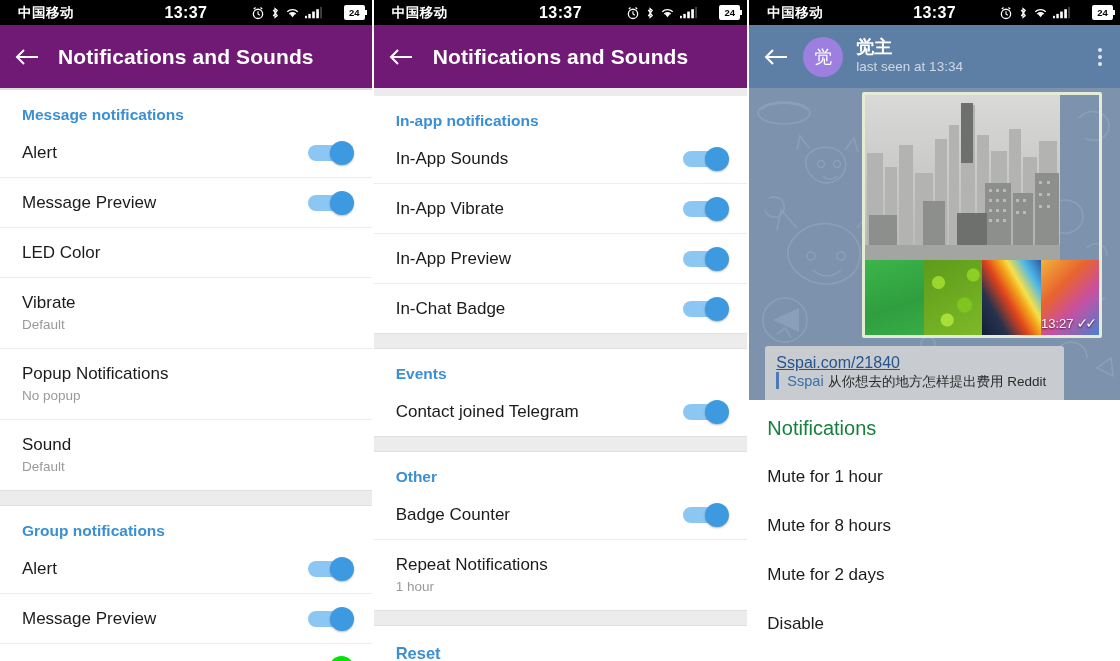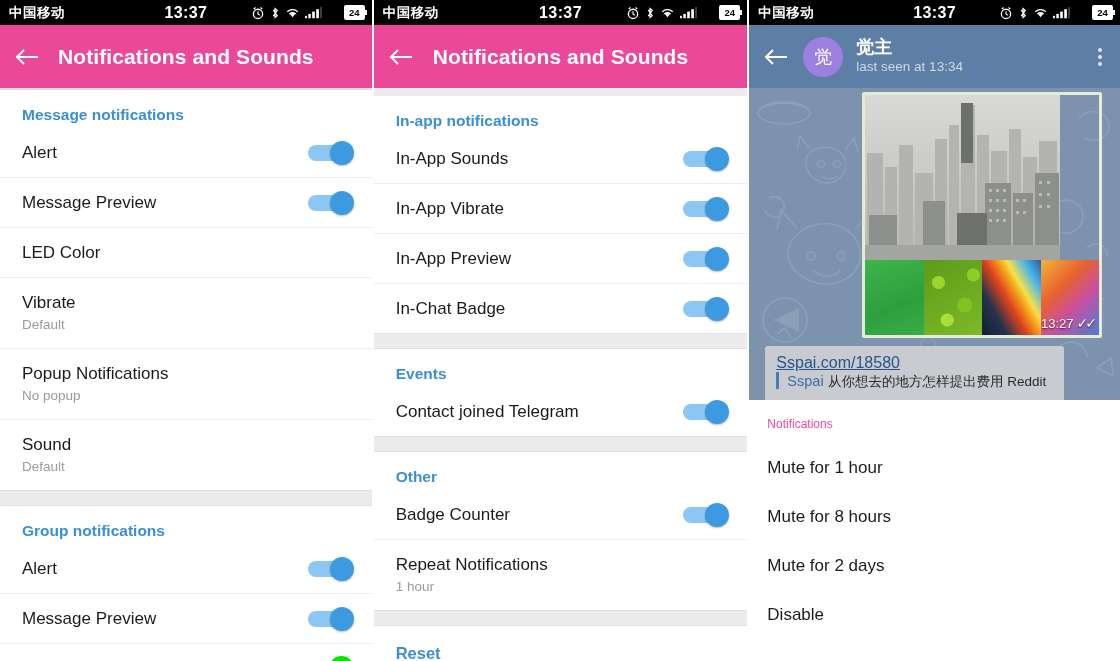--- a/index.html
+++ b/index.html
@@ -15,35 +15,35 @@
   .p2{width:375px;border-left:2px solid #fff;}
   .p3{width:372px;border-left:2px solid #fff;}
 
   
   .statusbar{
     height:25px;background:#000;color:#fff;
     display:flex;align-items:center;
     font-size:13px;font-weight:bold;
     position:relative;
   }
-  .sb-carrier{margin-left:9px;letter-spacing:0.5px;font-size:13.5px;}
+  .sb-carrier{margin-left:18px;letter-spacing:0.5px;font-size:13.5px;}
   .sb-time{position:absolute;left:0;right:0;text-align:center;font-size:16px;letter-spacing:0.4px;}
   .sb-icons{margin-left:auto;margin-right:7px;display:flex;align-items:center;gap:5px;position:relative;z-index:2;}
   .sb-icons svg{display:block;}
   .batt{
     border:2px solid #fff;border-radius:2px;
     font-size:9.5px;font-weight:bold;color:#000;background:#fff;
     padding:0 1px;line-height:11px;min-width:15px;text-align:center;
     position:relative;margin-left:17px;
   }
   .batt:after{content:"";position:absolute;right:-4px;top:3px;width:2px;height:5px;background:#fff;}
 
   
   .appbar{
-    height:63px;background:#ec4899;
+    height:63px;background:#701a75;
     display:flex;align-items:center;
     color:#fff;
   }
   .back{width:54px;display:flex;align-items:center;justify-content:center;cursor:pointer;}
   .appbar-title{
     font-size:21px;font-weight:bold;letter-spacing:0.1px;
     flex:1;text-align:center;margin-right:54px;
   }
   .appbar-sep{height:2px;background:#dcdcdc;}
   .appbar-gap{height:8px;background:#ececec;}
@@ -124,21 +124,21 @@
   .link-inner{border-left:3px solid #4a7bb5;padding-left:8px;margin-top:5px;}
   .link-site{color:#3a6ea8;font-size:14.5px;font-weight:normal;line-height:18px;}
   .link-desc{color:#2a2a2a;font-size:13.5px;line-height:17px;white-space:nowrap;overflow:hidden;}
 
   
   .sheet{
     position:absolute;left:0;right:0;bottom:0;top:400px;
     background:#fff;
   }
   .sheet-title{
-    font-size:12px;color:#ec4899;padding:17px 10px 0 18px;
+    font-size:20px;color:#15803d;padding:17px 10px 0 18px;
   }
   .sheet-item{
     font-size:17px;color:#1b1b1b;padding:0 0 0 18px;height:49px;
     display:flex;align-items:center;cursor:pointer;
   }
 </style>
 </head>
 <body>
 
 <div class="screens">
@@ -538,21 +538,21 @@
           <div style="background:
               linear-gradient(135deg,#f2b33a 0%,#e8632f 35%,#c94fa0 62%,#4b7fd0 100%)"></div>
         </div>
         <span class="time-badge">
           <span>13:27</span>
           <span class="ticks">✓✓</span>
         </span>
       </div>
 
       <div class="link-card">
-        <span class="link-url">Sspai.com/18580</span>
+        <span class="link-url">Sspai.com/21840</span>
         <span class="link-inner">
           <span class="link-site">Sspai</span>
           <span class="link-desc">从你想去的地方怎样提出费用 Reddit</span>
         </span>
       </div>
     </div>
 
     <div class="sheet">
       <div class="sheet-title">Notifications</div>
       <div class="sheet-item" style="margin-top:12px">Mute for 1 hour</div>

